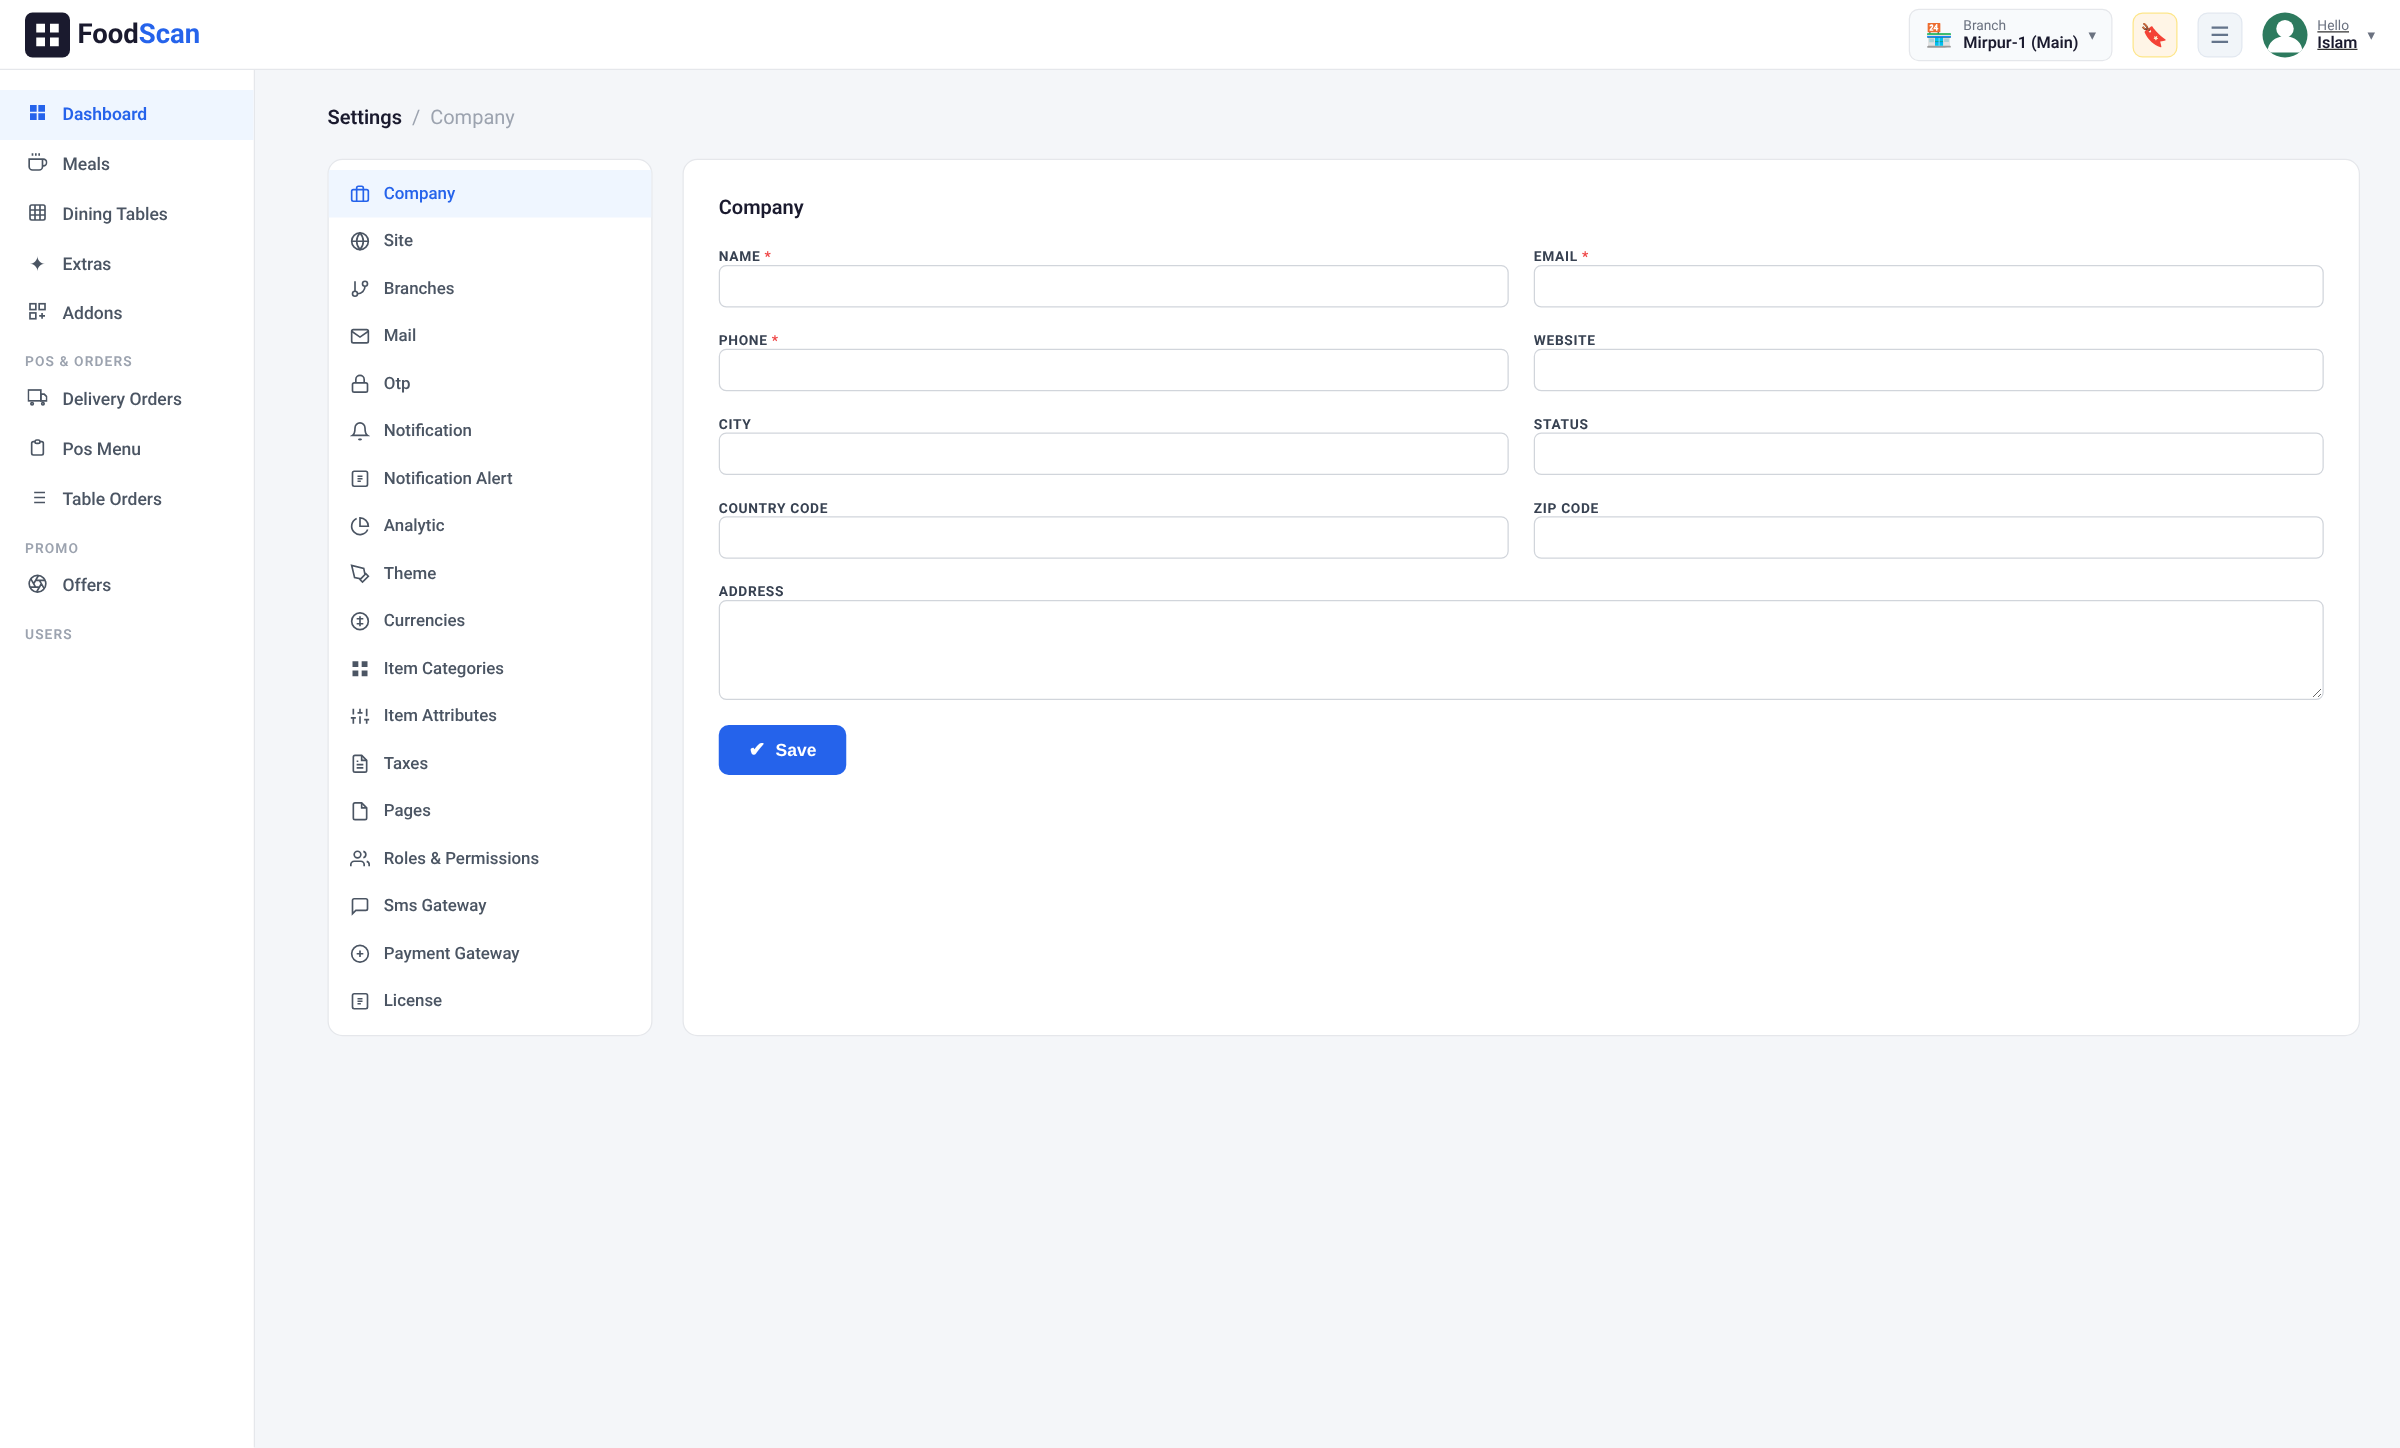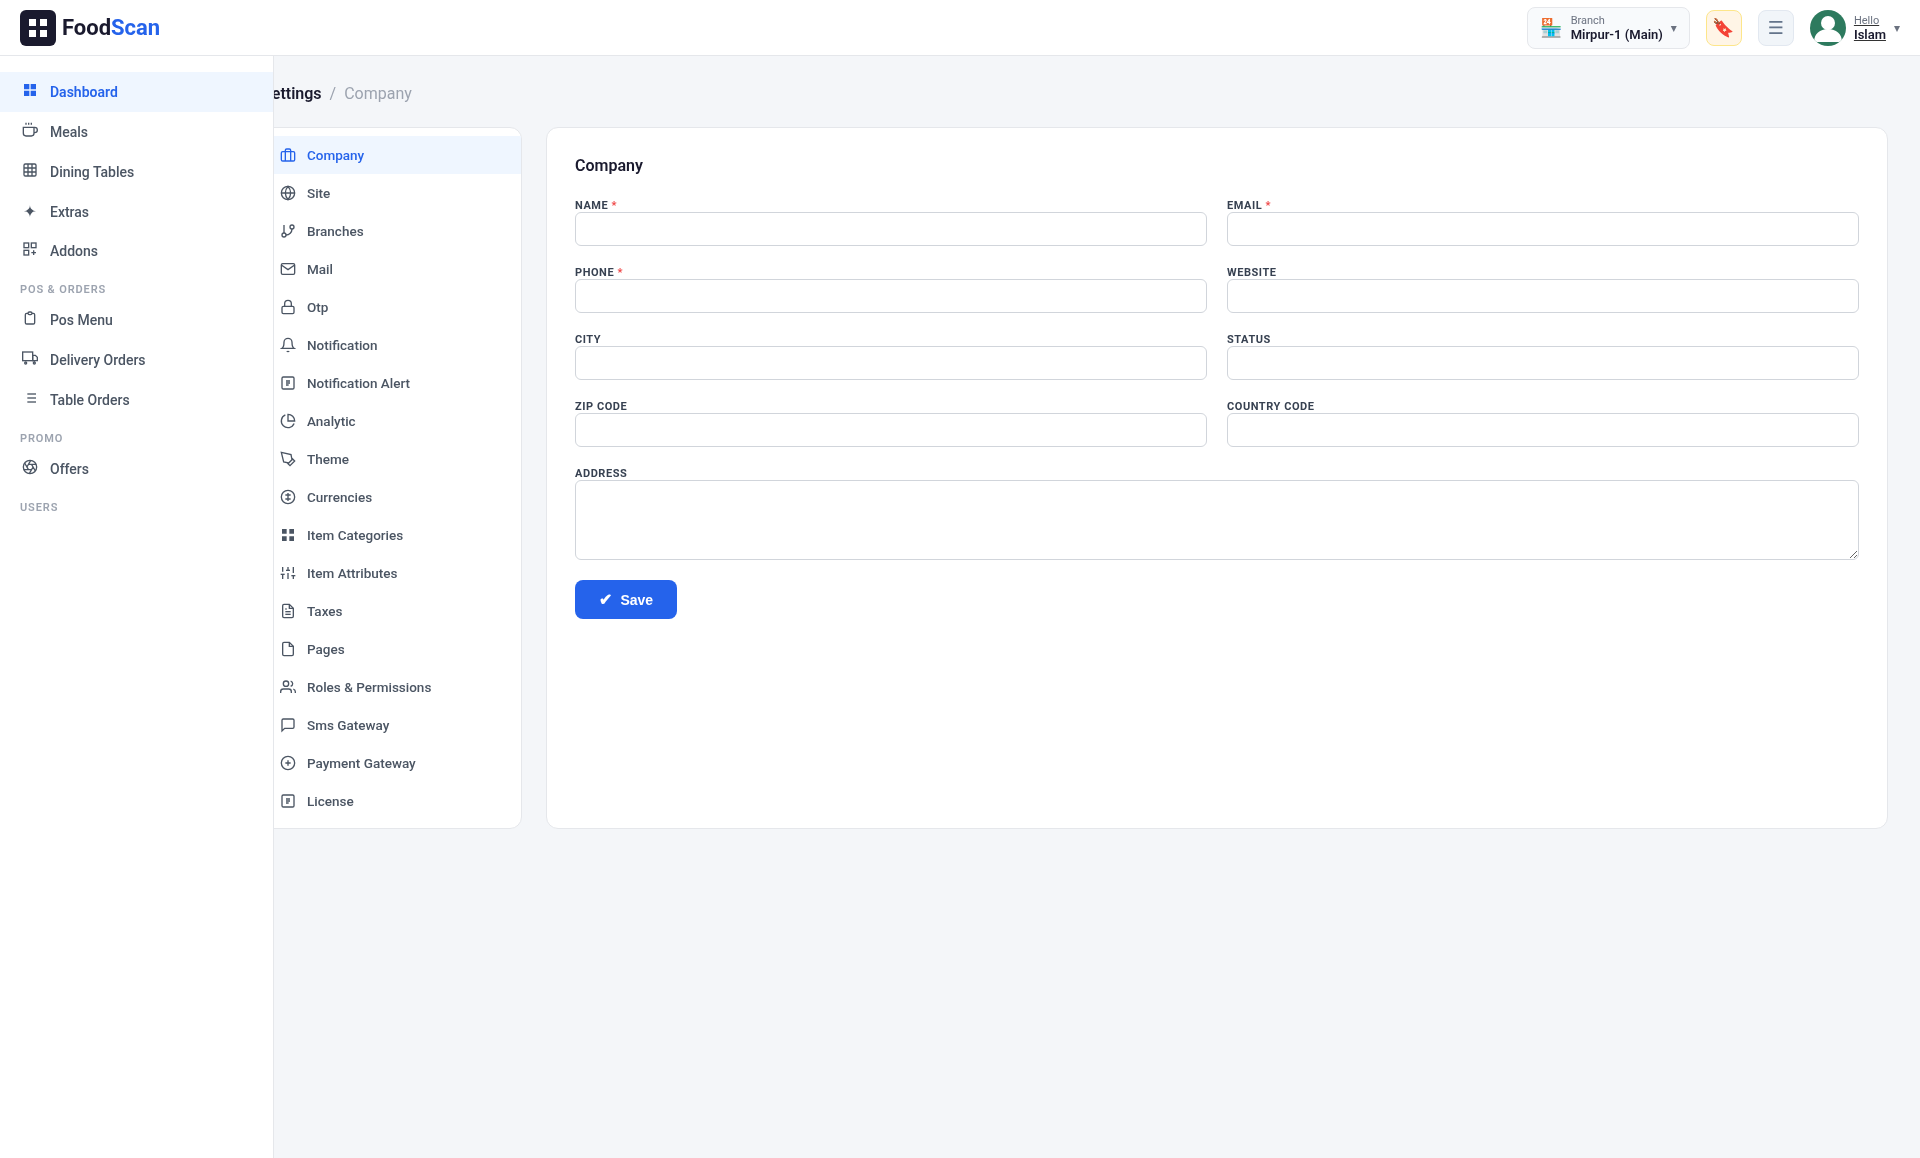--- a/index.html
+++ b/index.html
@@ -32,21 +32,21 @@
     .user-avatar { width: 36px; height: 36px; border-radius: 50%; background: #2d7a5e; display: flex; align-items: center; justify-content: center; color: #fff; font-size: 14px; font-weight: 600; overflow: hidden; }
     .user-text { display: flex; flex-direction: column; text-decoration: underline; }
     .user-hello { font-size: 11px; color: #6b7280; }
     .user-name { font-size: 13px; font-weight: 600; color: #1a1a2e; }
 
     
     .layout { display: flex; margin-top: 56px; min-height: calc(100vh - 56px); }
 
     
     .sidebar {
-      width: 274px; background: #fff; border-right: 1px solid #e5e7eb;
+      width: 204px; background: #fff; border-right: 1px solid #e5e7eb;
       position: fixed; top: 56px; left: 0; bottom: 0; overflow-y: auto; padding: 16px 0;
     }
     .sidebar-item {
       display: flex; align-items: center; gap: 10px; padding: 10px 20px;
       cursor: pointer; color: #4b5563; border-radius: 0; transition: background 0.15s;
       font-size: 14px; font-weight: 500;
     }
     .sidebar-item.active { background: #eff6ff; color: #2563eb; font-weight: 600; }
     .sidebar-icon { font-size: 16px; width: 20px; text-align: center; }
     .sidebar-section { font-size: 11px; color: #9ca3af; font-weight: 600; letter-spacing: 0.08em; padding: 12px 20px 4px; text-transform: uppercase; }
@@ -186,33 +186,33 @@
             <path d="M14 17.5h7M17.5 14v7"></path>
           </svg>
       </span>
       <span>Addons</span>
     </div>
 
     <div class="sidebar-section">POS &amp; ORDERS</div>
     <div class="sidebar-item">
       <span class="sidebar-icon">
         <svg width="16" height="16" viewBox="0 0 24 24" fill="none" stroke="currentColor" stroke-width="2">
-            <path d="M9 5H7a2 2 0 00-2 2v12a2 2 0 002 2h10a2 2 0 002-2V7a2 2 0 00-2-2h-2M9 5a2 2 0 002 2h2a2 2 0 002-2M9 5a2 2 0 012-2h2a2 2 0 012 2"></path>
-          </svg>
-      </span>
-      <span>Pos Menu</span>
-    </div>
-    <div class="sidebar-item">
-      <span class="sidebar-icon">
-        <svg width="16" height="16" viewBox="0 0 24 24" fill="none" stroke="currentColor" stroke-width="2">
             <rect x="1" y="3" width="15" height="13"></rect>
             <path d="M16 8h4l3 3v5h-7V8zM5.5 21a1.5 1.5 0 100-3 1.5 1.5 0 000 3zM18.5 21a1.5 1.5 0 100-3 1.5 1.5 0 000 3z"></path>
           </svg>
       </span>
       <span>Delivery Orders</span>
+    </div>
+    <div class="sidebar-item">
+      <span class="sidebar-icon">
+        <svg width="16" height="16" viewBox="0 0 24 24" fill="none" stroke="currentColor" stroke-width="2">
+            <path d="M9 5H7a2 2 0 00-2 2v12a2 2 0 002 2h10a2 2 0 002-2V7a2 2 0 00-2-2h-2M9 5a2 2 0 002 2h2a2 2 0 002-2M9 5a2 2 0 012-2h2a2 2 0 012 2"></path>
+          </svg>
+      </span>
+      <span>Pos Menu</span>
     </div>
     <div class="sidebar-item">
       <span class="sidebar-icon">
         <svg width="16" height="16" viewBox="0 0 24 24" fill="none" stroke="currentColor" stroke-width="2">
             <line x1="8" y1="6" x2="21" y2="6"></line>
             <line x1="8" y1="12" x2="21" y2="12"></line>
             <line x1="8" y1="18" x2="21" y2="18"></line>
             <line x1="3" y1="6" x2="3.01" y2="6"></line>
             <line x1="3" y1="12" x2="3.01" y2="12"></line>
             <line x1="3" y1="18" x2="3.01" y2="18"></line>
@@ -457,25 +457,25 @@
             <input class="form-input" type="text" value="" style="">
           </div>
           <div class="form-group">
             <label class="form-label">STATUS</label>
             <input class="form-input" type="text" value="" style="">
           </div>
         </div>
 
         <div class="form-row">
           <div class="form-group">
+            <label class="form-label">COUNTRY CODE</label>
+            <input class="form-input" type="text" value="" style="">
+          </div>
+          <div class="form-group">
             <label class="form-label">ZIP CODE</label>
-            <input class="form-input" type="text" value="" style="">
-          </div>
-          <div class="form-group">
-            <label class="form-label">COUNTRY CODE</label>
             <input class="form-input" type="text" value="" style="">
           </div>
         </div>
 
         <div class="form-row single">
           <div class="form-group">
             <label class="form-label">ADDRESS</label>
             <textarea class="form-textarea" style=""></textarea>
           </div>
         </div>

